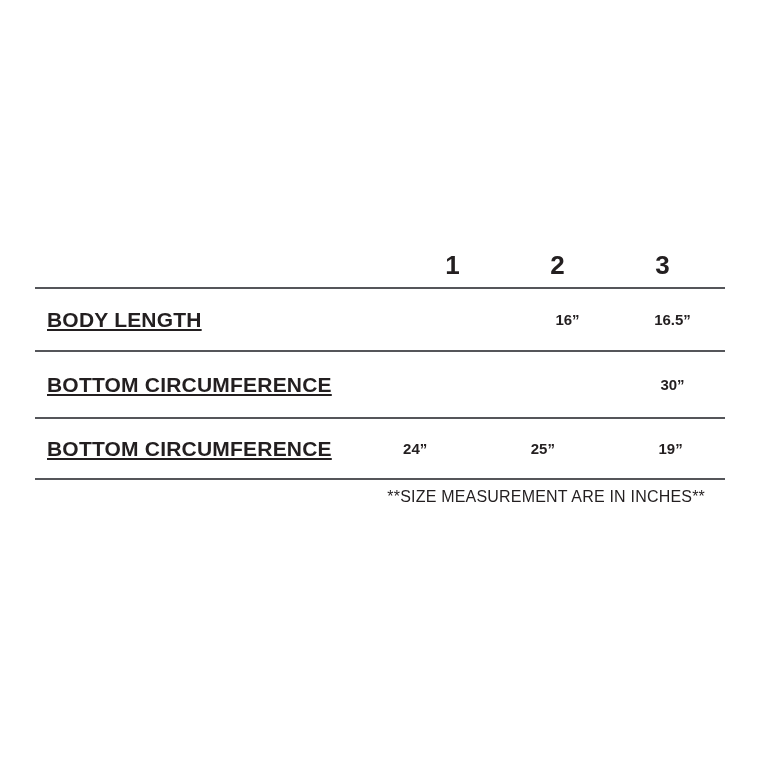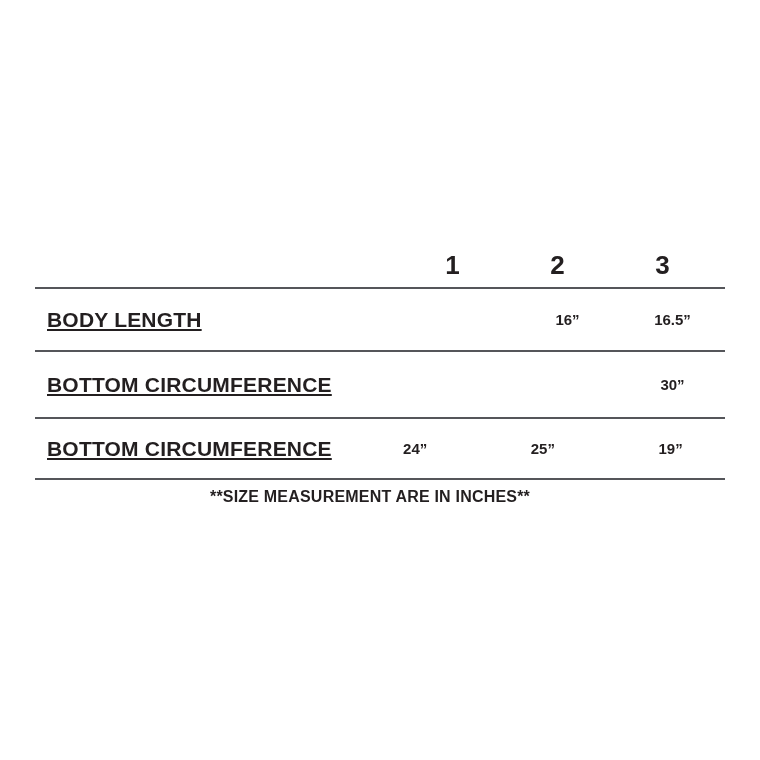--- a/index.html
+++ b/index.html
@@ -42,23 +42,23 @@
   .cell.val {
     width: 105px;
     text-align: center;
     font-weight: bold;
     font-size: 15px;
   }
   .row .cell.val.last { margin-right: 10px; }
   .row.header .cell.val { font-size: 26px; }
   .footnote {
     margin-top: 8px;
-    text-align: center;
+    text-align: right;
     padding-right: 20px;
-    font-weight: bold;
+    font-weight: normal;
     font-size: 16px;
     letter-spacing: 0.2px;
   }
 </style>
 </head>
 <body>
 
 <div class="size-chart">
 
   <div class="row header">

